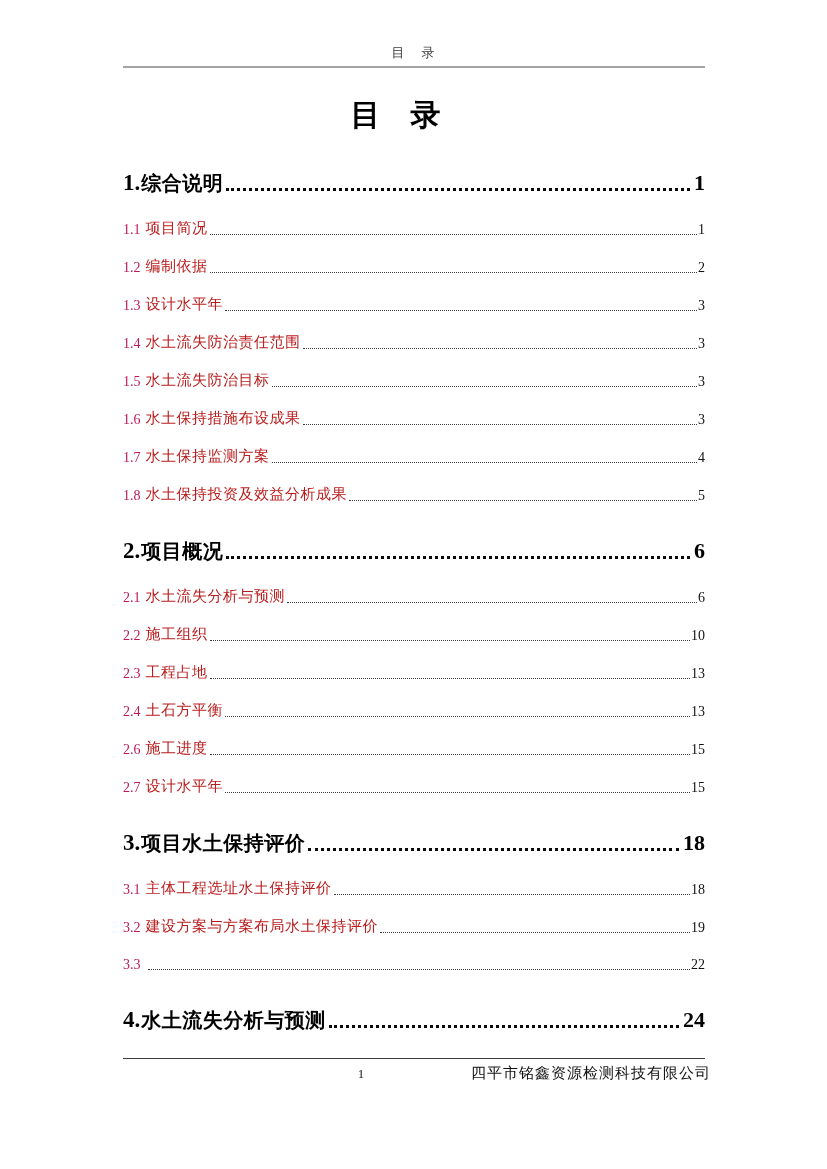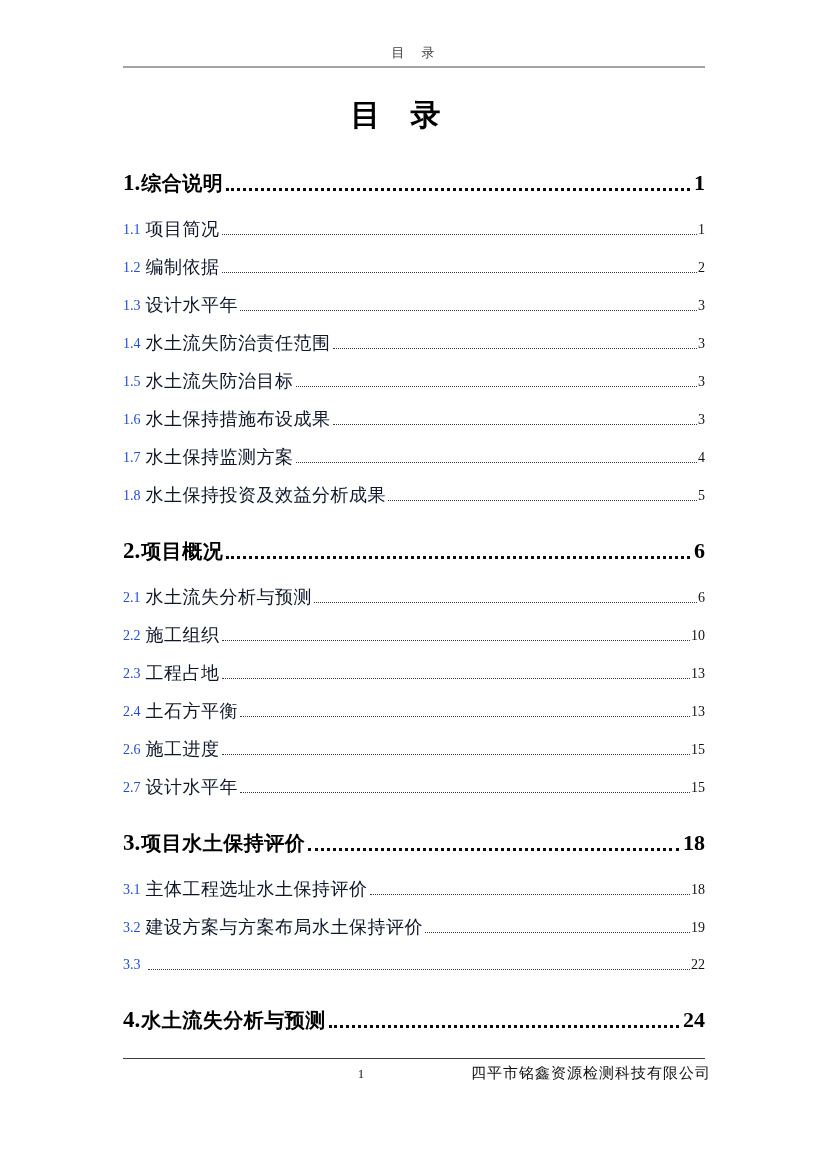--- a/index.html
+++ b/index.html
@@ -72,22 +72,22 @@
   .row.chapter .ttl { font-size: 20px; line-height: 30px; letter-spacing: 0.5px; }
   .row.chapter .leader {
     border-bottom: 3px dotted #0a0a0a;
     margin: 0 4px 7px 3px;
   }
   .row.chapter .pg { font-size: 22px; line-height: 30px; font-weight: bold; }
 
   .row.item {
     padding: 10.5px 0;
   }
-  .row.item .num { font-size: 14px; line-height: 16px; margin-right: 5px; color: #1d4ed8; }
-  .row.item .ttl { font-size: 18px; line-height: 17px; letter-spacing: 0.5px; color: #0f172a; }
+  .row.item .num { font-size: 14px; line-height: 16px; margin-right: 5px; color: #be185d; }
+  .row.item .ttl { font-size: 15px; line-height: 17px; letter-spacing: 0.5px; color: #b91c1c; font-family: Liberation Mono, monospace; }
   .row.item .leader {
     border-bottom: 1.8px dotted #3a3a3a;
     margin: 0 1px 3px 2px;
   }
   .row.item .pg { font-size: 14px; line-height: 16px; color: #111; }
 
   
   .row.chapter.spaced { margin-top: 16px; }
 
   

